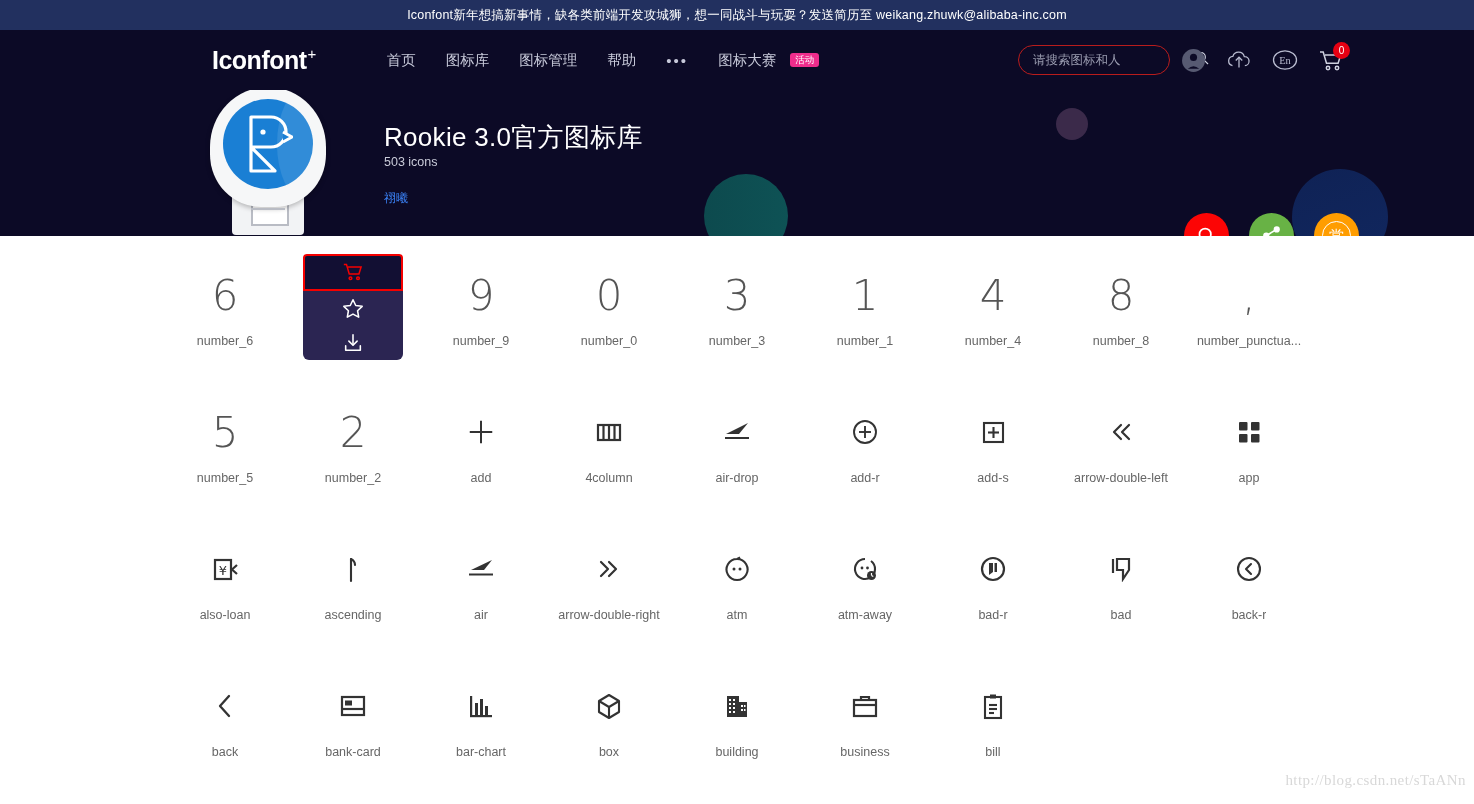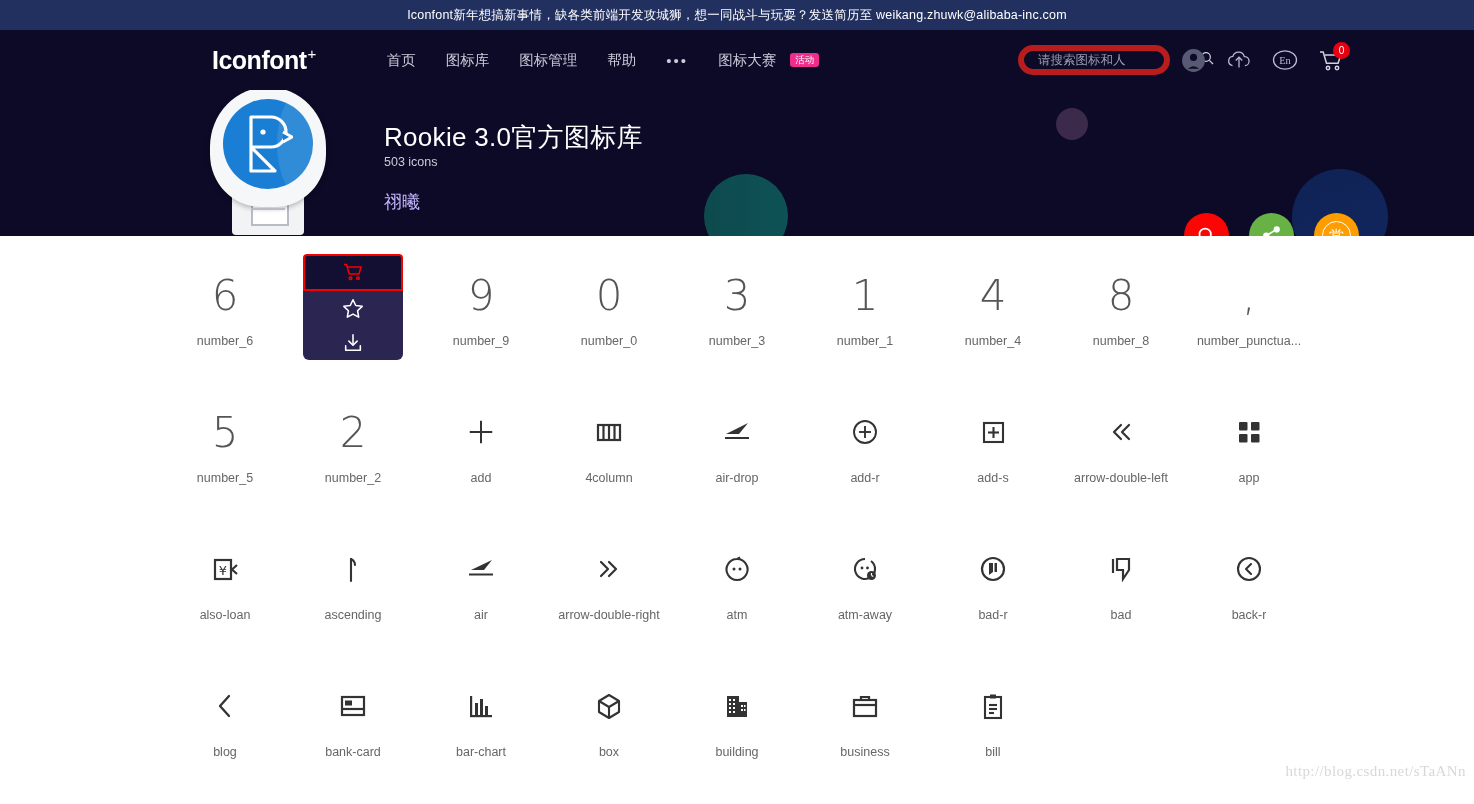--- a/index.html
+++ b/index.html
@@ -81,21 +81,21 @@
   .header-right {
     position: absolute;
     right: 120px;
     display: flex;
     align-items: center;
     gap: 0;
   }
   .searchbox {
     width: 152px;
     height: 30px;
-    border: 6px solid #b91c1c;
+    border: 1px solid #b91c1c;
     border-radius: 16px;
     display: flex;
     align-items: center;
     padding: 0 10px 0 14px;
     background: transparent;
   }
   .searchbox input {
     flex: 1;
     background: transparent;
     border: none;
@@ -246,21 +246,21 @@
   }
 
   .hero-text {
     position: absolute;
     left: 384px;
     top: 30px;
     color: #fff;
   }
   .hero-title { font-size: 26px; font-weight: 400; letter-spacing: .3px; }
   .hero-count { font-size: 12.5px; color: #c9cbd8; }
-  .hero-author { font-size: 18px; color: #c4b5fd; margin-top: 21px; }
+  .hero-author { font-size: 12px; color: #3b82f6; margin-top: 21px; }
 
   
   .grid-area {
     background: #fff;
     padding: 28px 0 0 0;
     position: relative;
   }
   .icon-grid {
     display: grid;
     grid-template-columns: repeat(9, 128px);
@@ -333,21 +333,21 @@
     border-radius: 4px 4px 0 0;
     color: #f50000;
     height: 37px;
   }
   .icon-cell.hovered .icon-glyph,
   .icon-cell.hovered .icon-label { position: relative; z-index: 1; }
 
   .watermark {
     position: absolute;
     right: 8px;
-    bottom: 13px;
+    bottom: 4px;
     color: #d8d8d8;
     font-family: "Liberation Serif", "DejaVu Serif", serif;
     font-size: 15px;
     letter-spacing: .4px;
   }
 </style>
 </head>
 <body>
 
 <div class="promo-banner">
@@ -686,21 +686,21 @@
           </svg>
         </div>
         <div class="icon-label">back-r</div>
       </div>
       <div class="icon-cell">
         <div class="icon-glyph">
           <svg width="22" height="28" viewBox="0 0 22 28" fill="none" stroke="#333" stroke-width="2.3" stroke-linecap="round" stroke-linejoin="round">
             <polyline points="15,4 6,14 15,24"></polyline>
           </svg>
         </div>
-        <div class="icon-label">blog</div>
+        <div class="icon-label">back</div>
       </div>
       <div class="icon-cell">
         <div class="icon-glyph">
           <svg width="26" height="22" viewBox="0 0 26 22" fill="none" stroke="#333" stroke-width="2.2">
             <rect x="2" y="2" width="22" height="18"></rect>
             <rect x="5" y="5.5" width="7" height="5" fill="#333" stroke="none"></rect>
             <line x1="2" y1="14" x2="24" y2="14"></line>
           </svg>
         </div>
         <div class="icon-label">bank-card</div>

